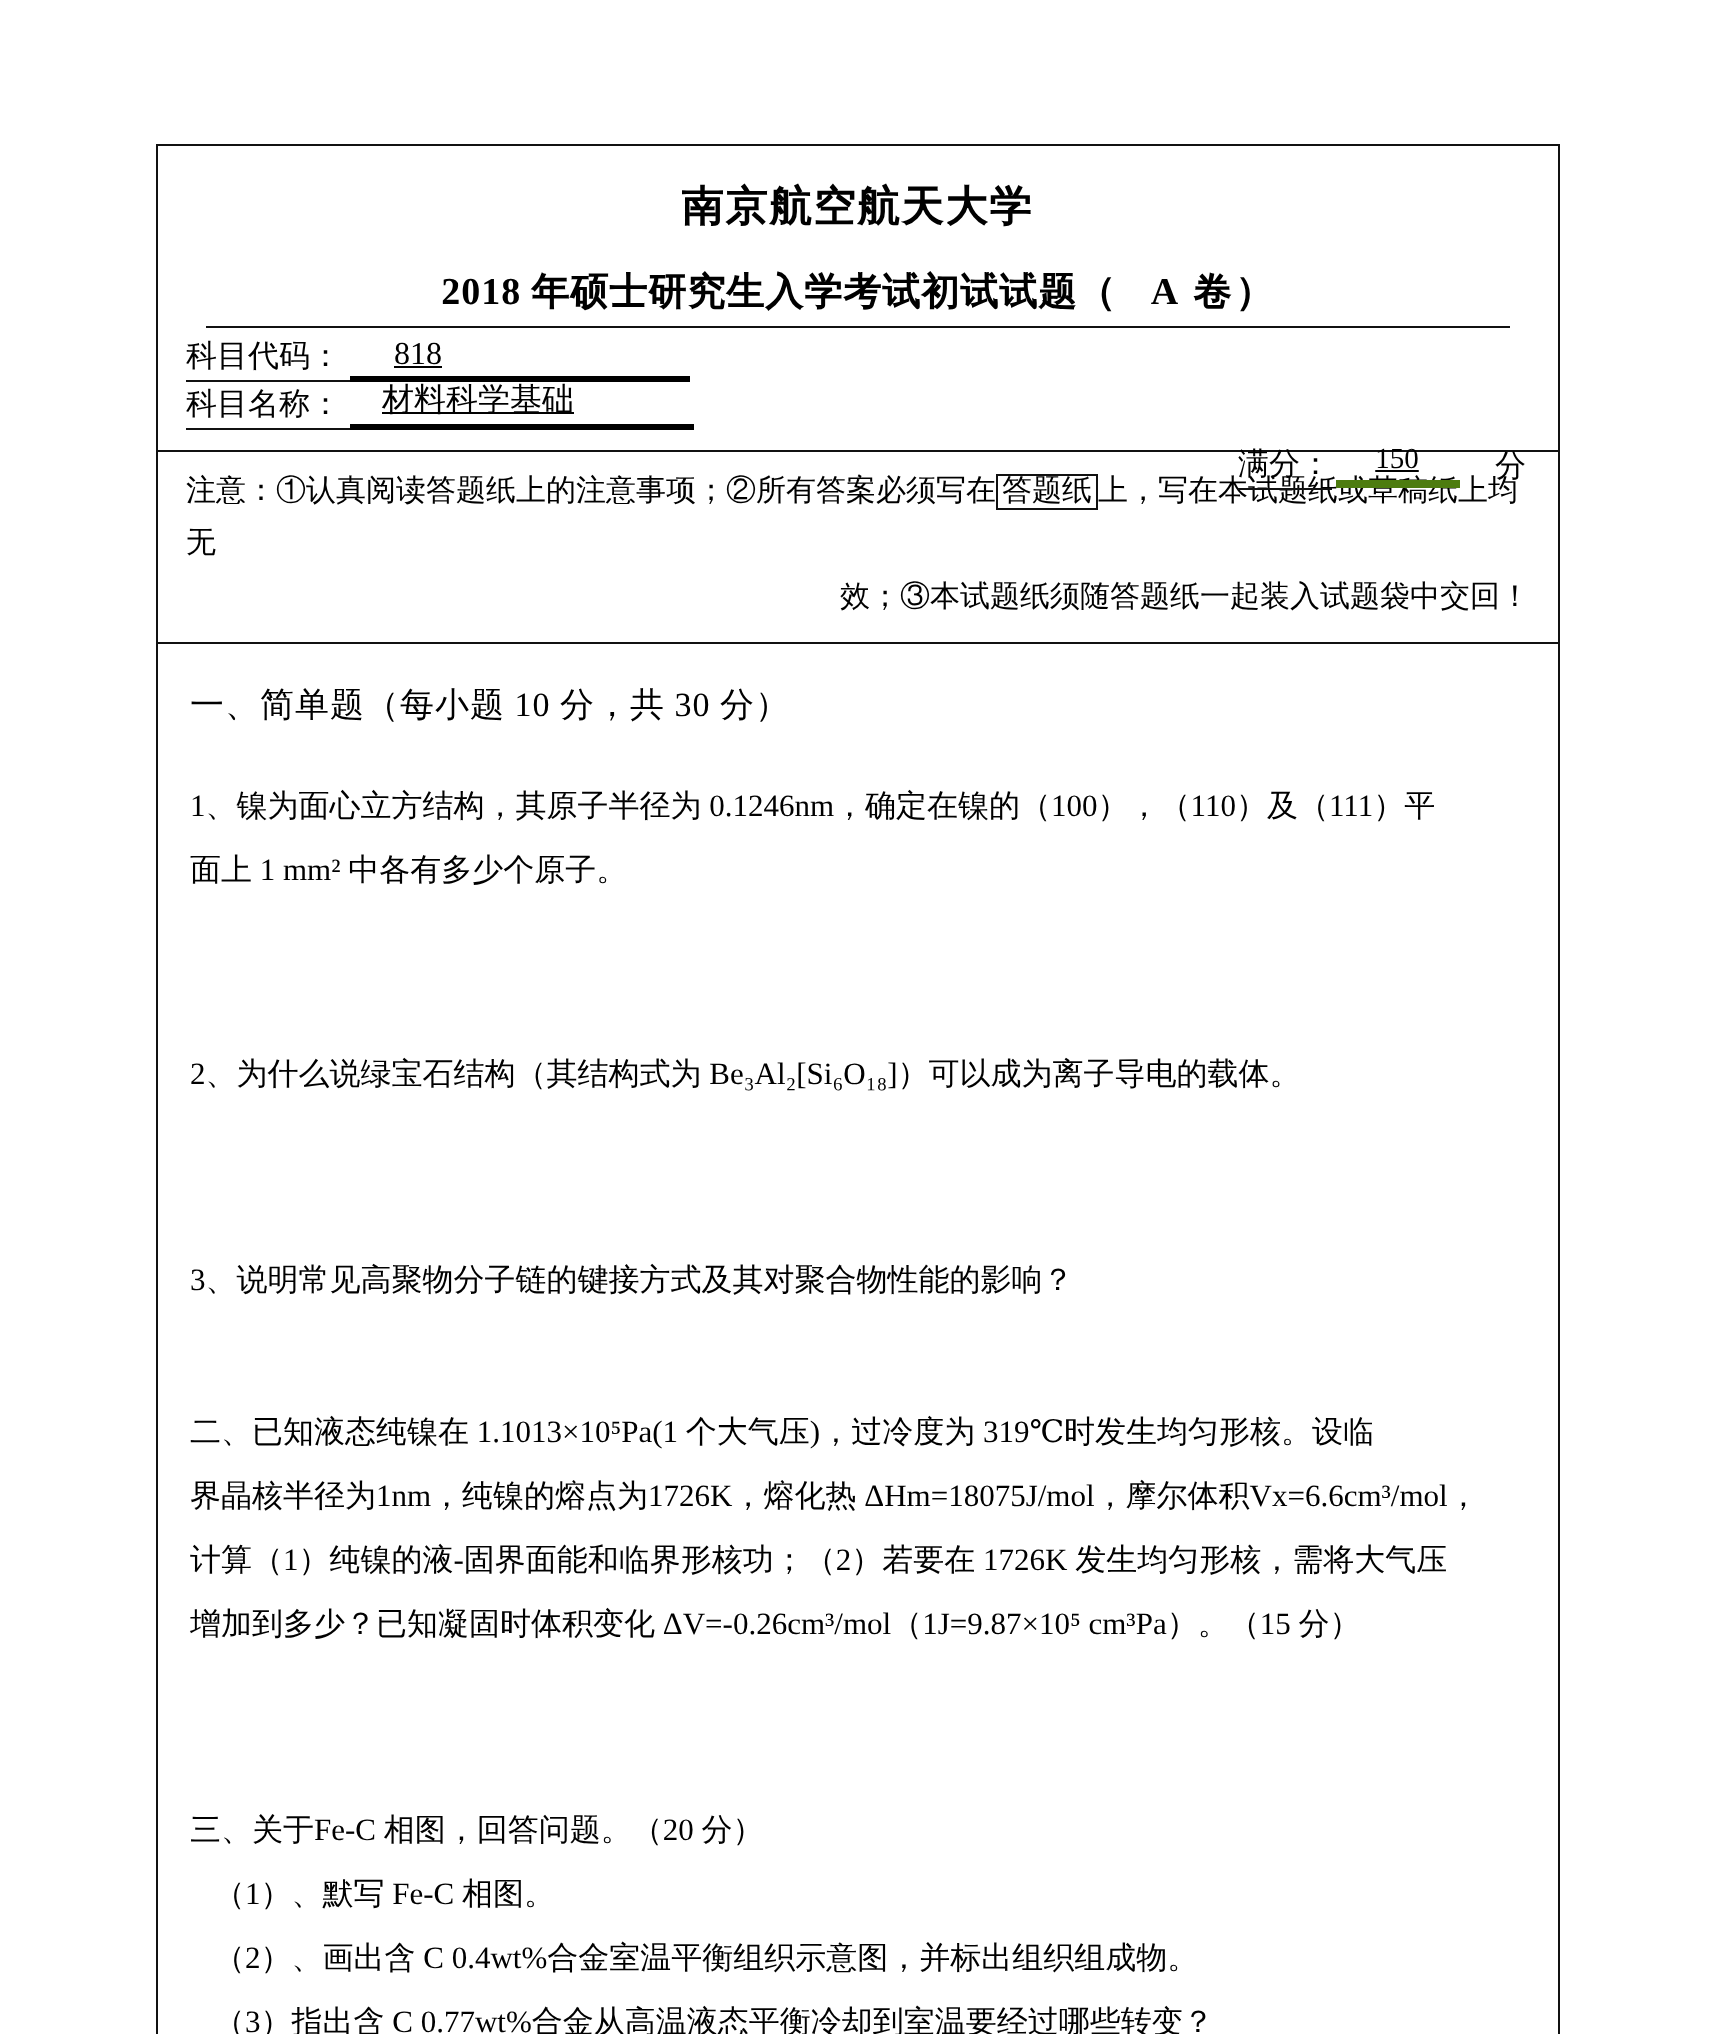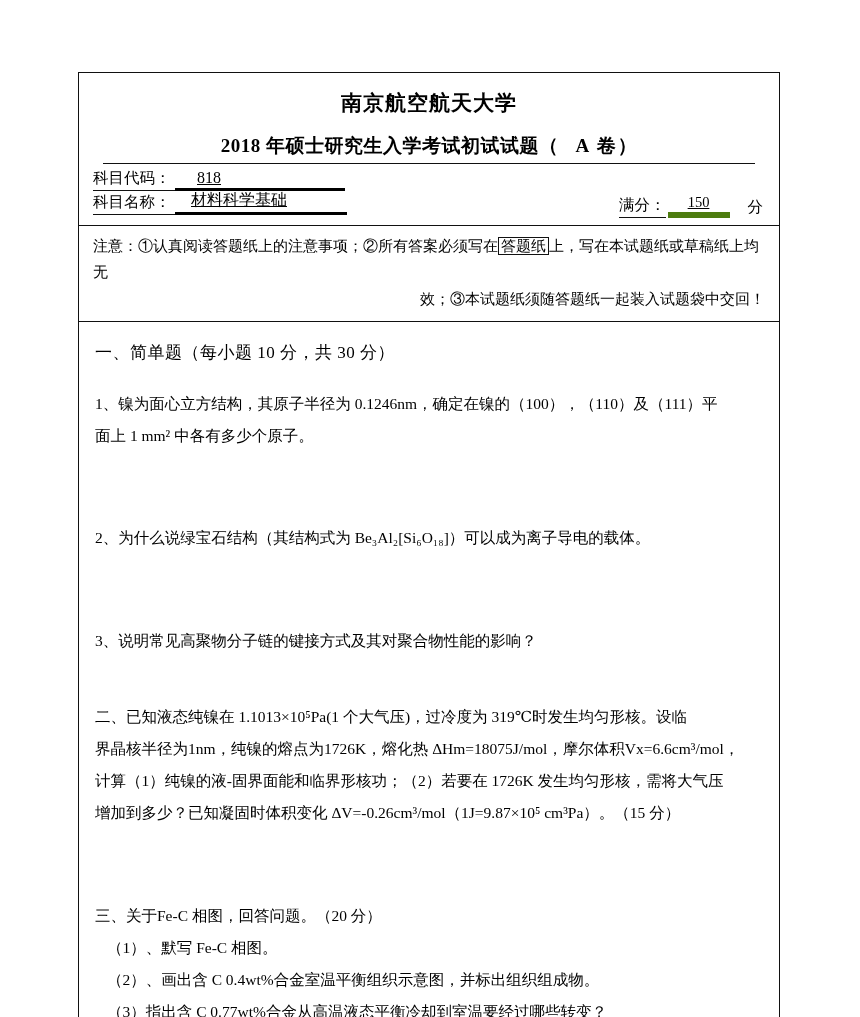--- a/index.html
+++ b/index.html
@@ -80,35 +80,35 @@
     font-size: 16px;
     text-decoration: underline;
   }
   .meta-value.code {
     padding-left: 22px;
     min-width: 142px;
   }
   .score {
     position: absolute;
     right: 16px;
-    top: 30px;
+    top: 46px;
     display: flex;
-    align-items: flex-end;
+    align-items: center;
     font-size: 15.5px;
   }
   .score .lbl {
     border-bottom: 1px solid #111;
     padding-bottom: 1px;
   }
   .score .val {
     min-width: 62px;
     text-align: center;
-    border-bottom: 6px solid #4d7c0f;
+    border-bottom: 4px solid #4d7c0f;
     padding-bottom: 1px;
-    margin: 0 2px;
+    margin: 12px 2px;
     font-size: 14.5px;
     text-decoration: underline;
   }
   .score .unit {
     padding-left: 16px;
   }
   
   .notice {
     border-top: 1px solid #111;
     border-bottom: 1px solid #111;

